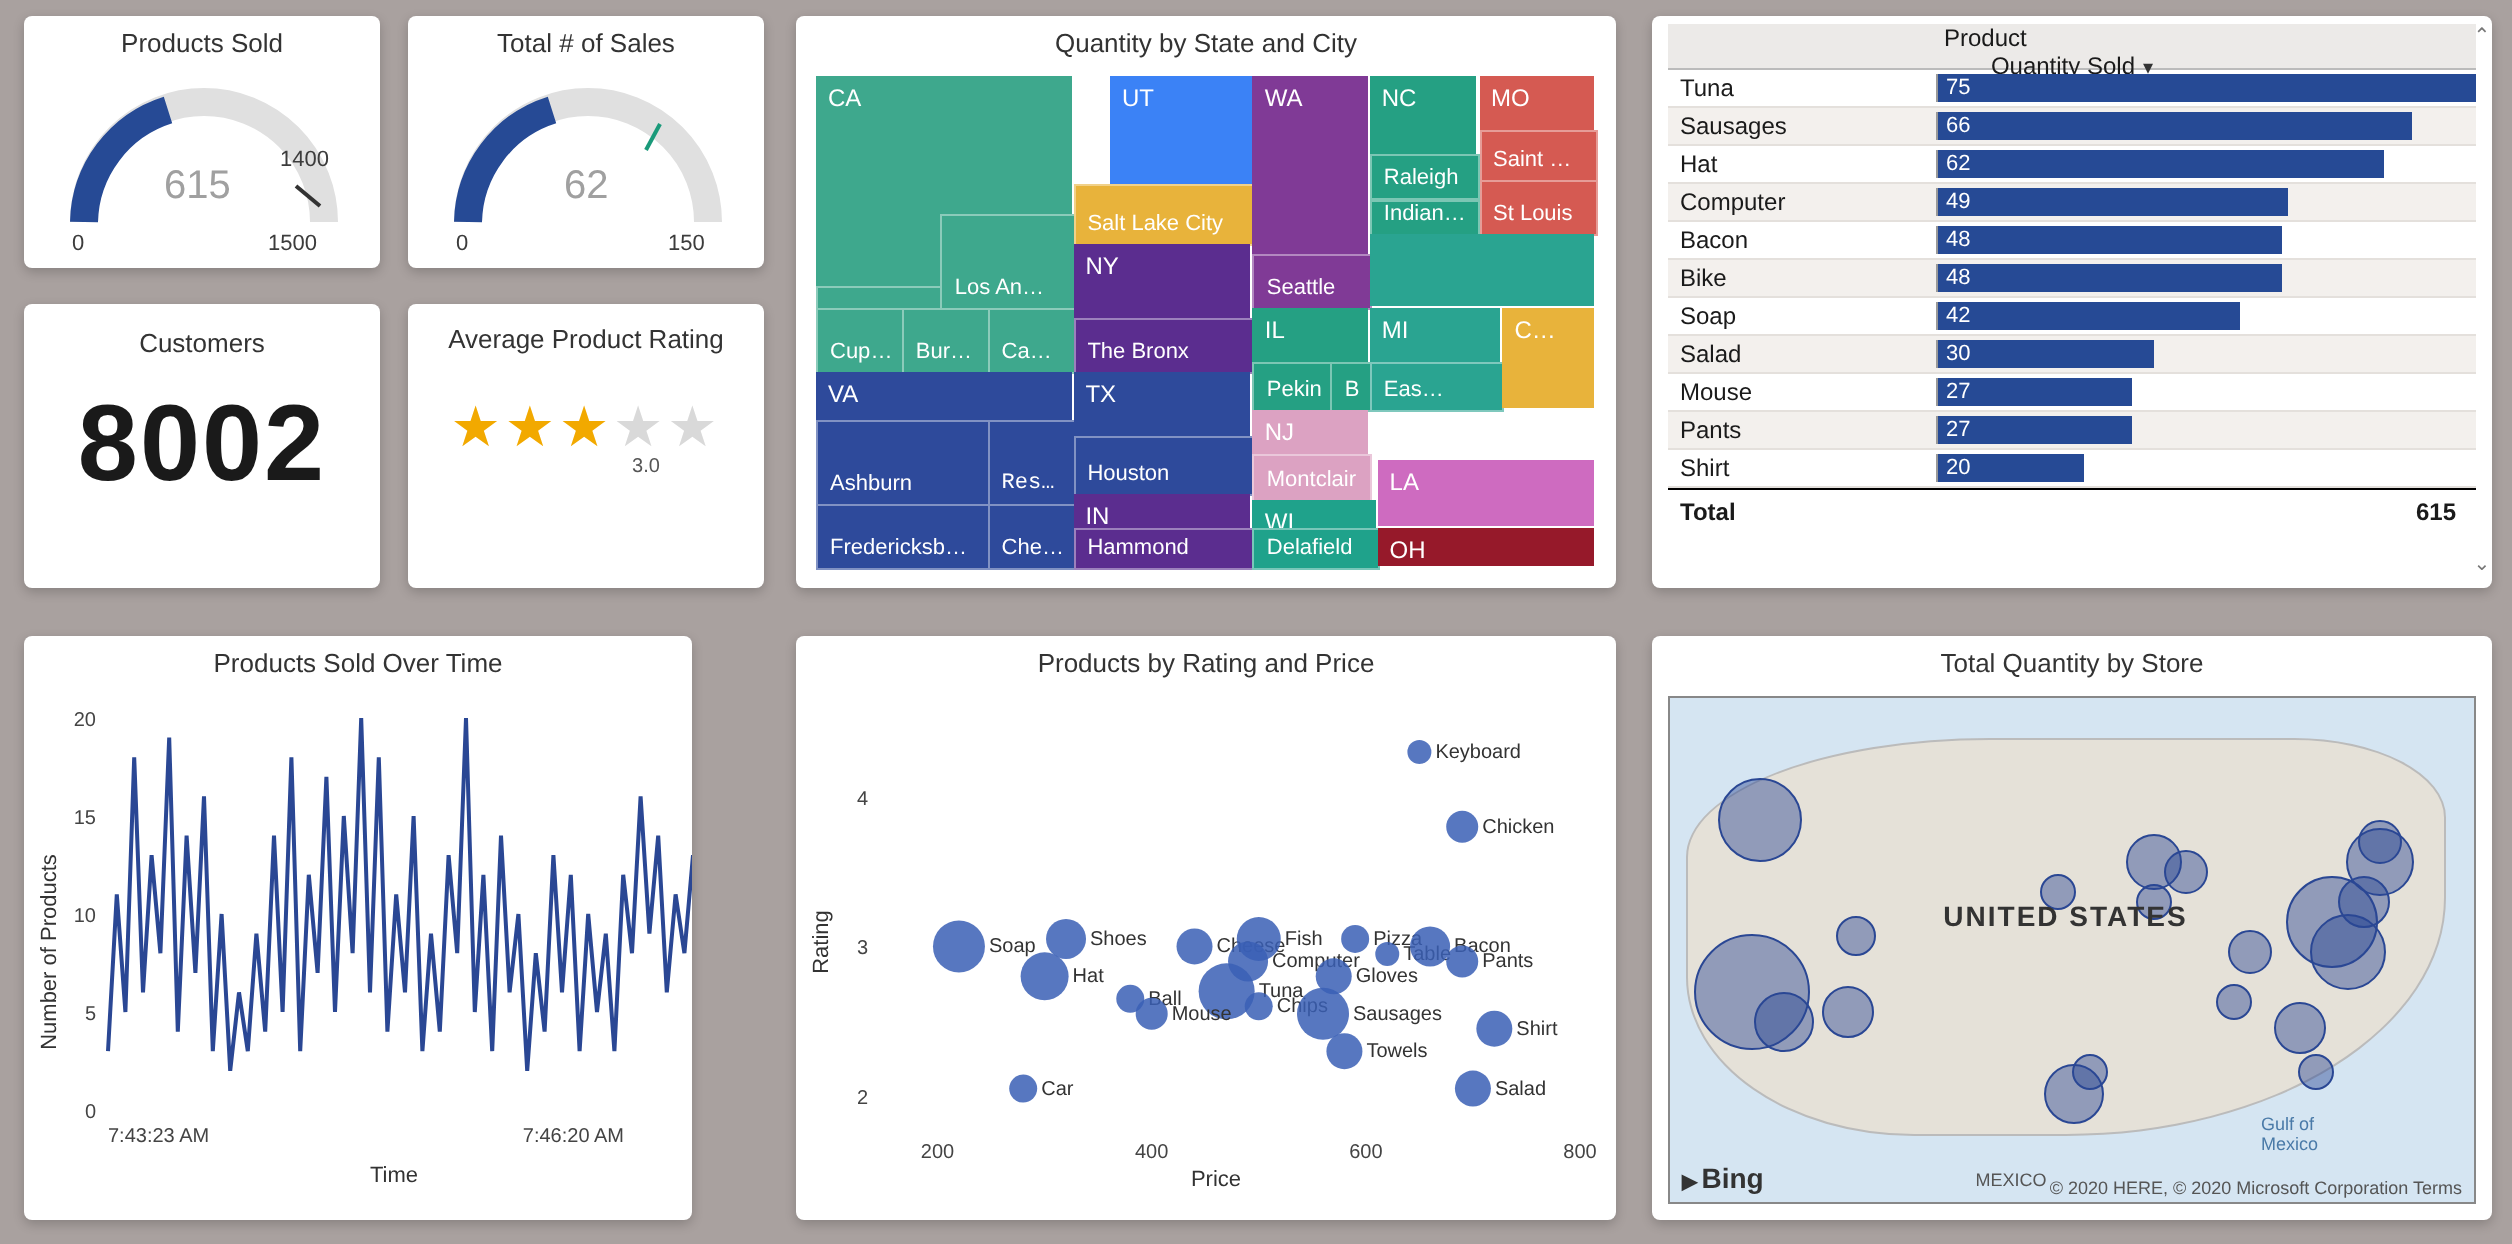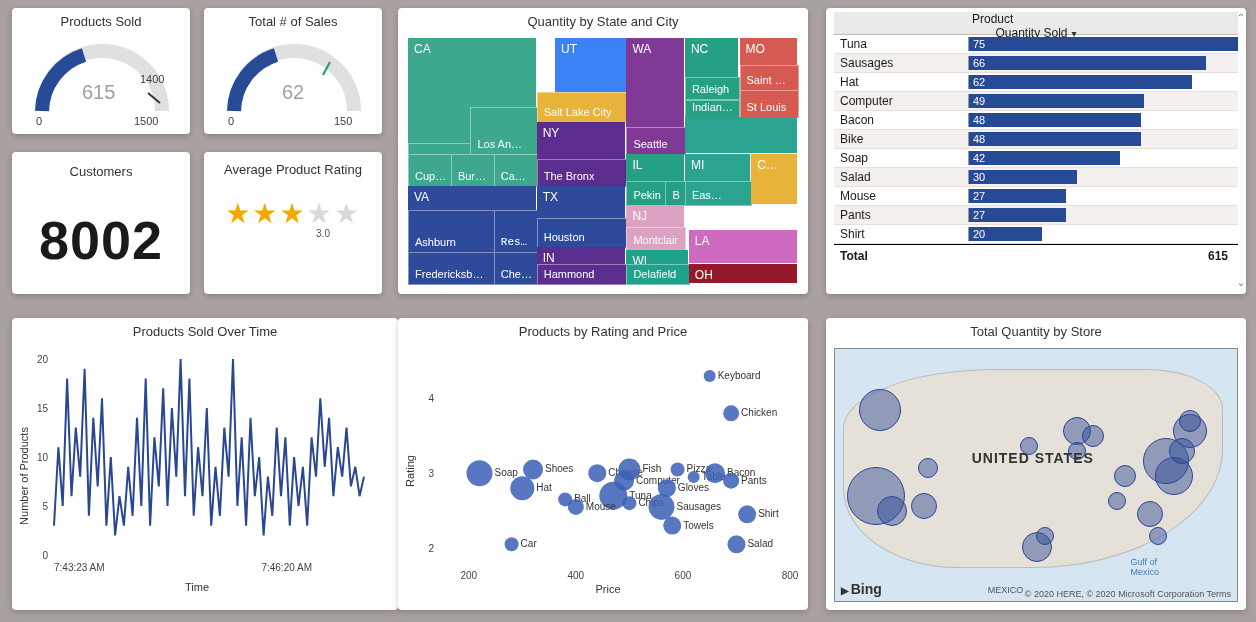--- a/index.html
+++ b/index.html
@@ -4,21 +4,21 @@
 <style>
   html,body{margin:0;padding:0;background:#a9a19f;font-family:"Segoe UI",Arial,sans-serif;color:#1a1a1a;}
   #dashboard{position:relative;width:1256px;height:622px;margin:0 auto;}
   .card{position:absolute;background:#fff;border-radius:4px;box-shadow:0 2px 6px rgba(0,0,0,0.2);overflow:hidden;}
   .card-title{font-size:13px;font-weight:400;text-align:center;padding:6px 0 2px 0;color:#333;}
   svg{display:block;}
   .gauge-label{font-size:11px;fill:#3c3c3c;}
   .gauge-center{font-size:20px;fill:#a0a0a0;}
   .gauge-range{font-size:11px;fill:#3c3c3c;}
   
-  .big-number{font-size:54px;font-weight:600;text-align:center;letter-spacing:1px;margin-top:28px;}
+  .big-number{font-size:54px;font-weight:600;text-align:center;letter-spacing:1px;margin-top:10px;}
   
   .stars{text-align:center;margin-top:18px;font-size:28px;letter-spacing:2px;}
   .star{color:#d9d9d9;}
   .star.filled{color:#f2a900;}
   .rating-num{font-size:10px;color:#555;text-align:center;margin-top:-2px;padding-left:60px;}
   
   .treemap{position:absolute;left:10px;right:10px;top:30px;bottom:10px;}
   .tm-block{position:absolute;color:#fff;font-size:11px;overflow:hidden;}
   .tm-state{position:absolute;top:4px;left:6px;font-size:12px;font-weight:400;}
   .tm-city{position:absolute;left:6px;bottom:4px;font-size:11px;white-space:nowrap;overflow:hidden;text-overflow:ellipsis;right:4px;}
@@ -322,21 +322,21 @@
         <div class="bt-name">Total</div>
         <div class="bt-total-num">615</div>
       </div>
     </div>
     <div class="scroll-track">
       <span>⌃</span>
       <span>⌄</span>
     </div>
   </div>
 
-  <div class="card" style="left:12px;top:318px;width:386px;height:292px;">
+  <div class="card" style="left:12px;top:318px;width:334px;height:292px;">
     <div class="card-title">Products Sold Over Time</div>
     <svg width="370" height="260">
       <text class="y-title" transform="rotate(-90) translate(-135,16)">Number of Products</text>
       <g id="y-ticks">
           <text class="tick" x="36" y="218" text-anchor="end">0</text>
           <text class="tick" x="36" y="169" text-anchor="end">5</text>
           <text class="tick" x="36" y="120" text-anchor="end">10</text>
           <text class="tick" x="36" y="71" text-anchor="end">15</text>
           <text class="tick" x="36" y="22" text-anchor="end">20</text>
         </g>

